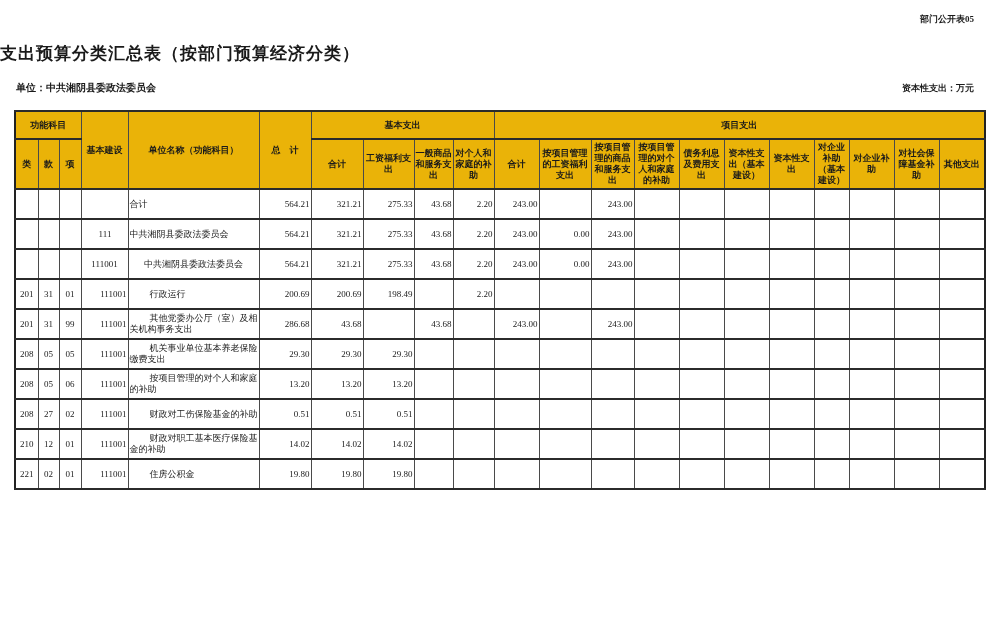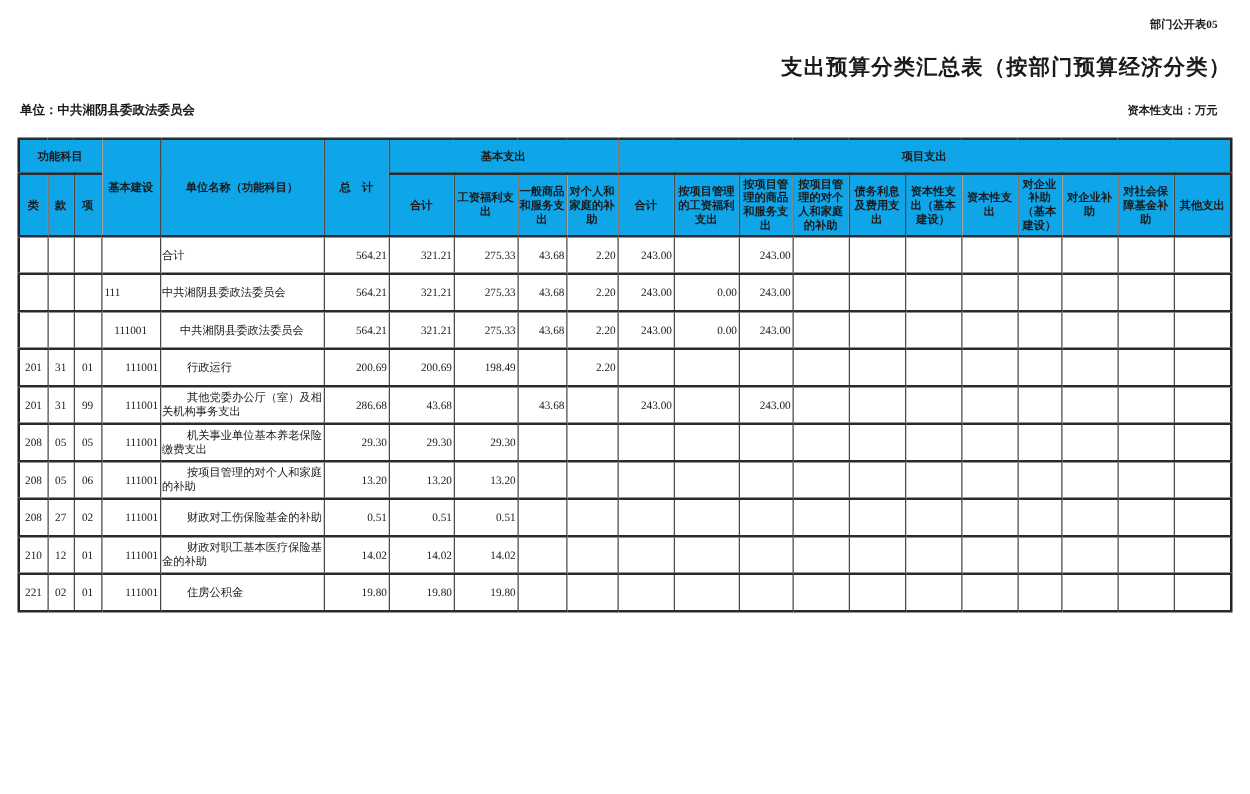--- a/index.html
+++ b/index.html
@@ -2,49 +2,49 @@
 <html><head>
 <meta charset="utf-8">
 <style>
   html,body{margin:0;padding:0;}
   body{
     width:1000px;height:635px;background:#ffffff;overflow:hidden;
     font-family:"Liberation Serif","DejaVu Serif",serif;color:#1a1a1a;
     position:relative;
   }
   .doc-code{position:absolute;top:13px;right:26px;font-size:9px;font-weight:bold;margin-left:48px;}
-  .page-title{position:absolute;top:42px;left:0;width:985px;text-align:right;
+  .page-title{position:absolute;top:42px;left:0;width:985px;text-align:left;
     font-size:17px;font-weight:bold;letter-spacing:1px;}
   .unit-label{position:absolute;top:81px;left:16px;font-size:10px;font-weight:bold;}
   .amount-unit{position:absolute;top:82px;right:26px;font-size:9px;font-weight:bold;}
 
   table.budget{
     position:absolute;left:14px;top:110px;width:971px;
     border-collapse:collapse;table-layout:fixed;
     font-size:9px;line-height:11px;
   }
   table.budget th,table.budget td{
     border-left:1px solid #4a4a4a;border-right:1px solid #4a4a4a;
     border-top:2px solid #2b2b2b;border-bottom:2px solid #2b2b2b;
     padding:0 1px;overflow:hidden;word-break:break-all;
     vertical-align:middle;
   }
   table.budget{border:2px solid #222;}
-  thead th{font-weight:bold;text-align:center;background:#0ea5e9;}
+  thead th{font-weight:bold;text-align:center;background:#eab308;}
   thead tr.h1{height:28px;}
   thead tr.h2{height:50px;}
   tbody tr{height:30px;}
   td.code{text-align:center;}
   td.unitcode{text-align:right;padding-right:4px;}
   td.name{text-align:left;text-indent:20px;padding-left:1px;}
   td.num{text-align:right;padding-right:3px;}
   tbody tr:nth-child(1) td.name,
   tbody tr:nth-child(2) td.name{text-indent:0;}
   tbody tr:nth-child(3) td.name{text-align:center;text-indent:0;}
-  tbody tr:nth-child(2) td.unitcode{text-align:left;padding-left:2px;}
+  tbody tr:nth-child(2) td.unitcode{text-align:center;padding-left:2px;}
   tbody tr:nth-child(3) td.unitcode{text-align:center;padding-right:1px;}
 </style>
 </head>
 <body>
 
 <div class="doc-code">部门公开表05</div>
 <div class="page-title">支出预算分类汇总表（按部门预算经济分类）</div>
 <div class="unit-label">单位：中共湘阴县委政法委员会</div>
 <div class="amount-unit">资本性支出：万元</div>
 

